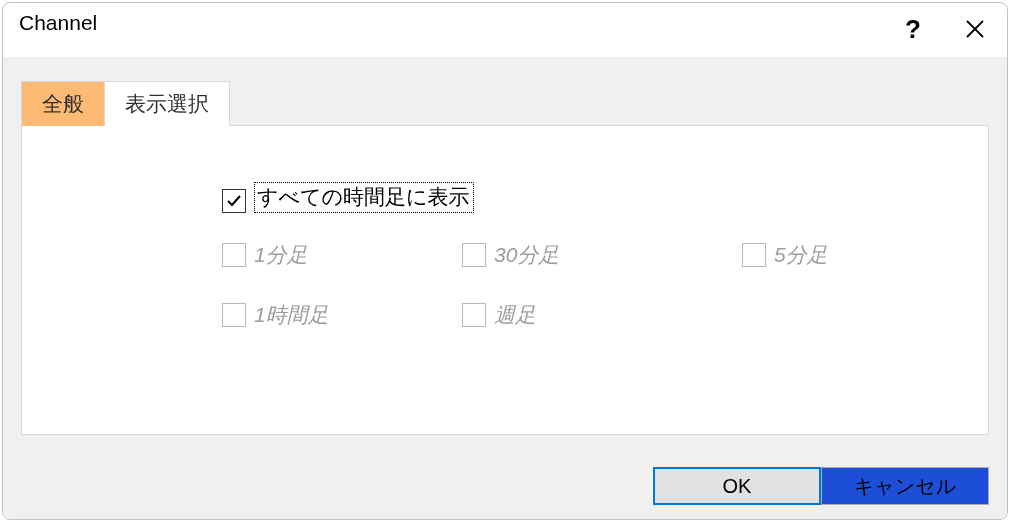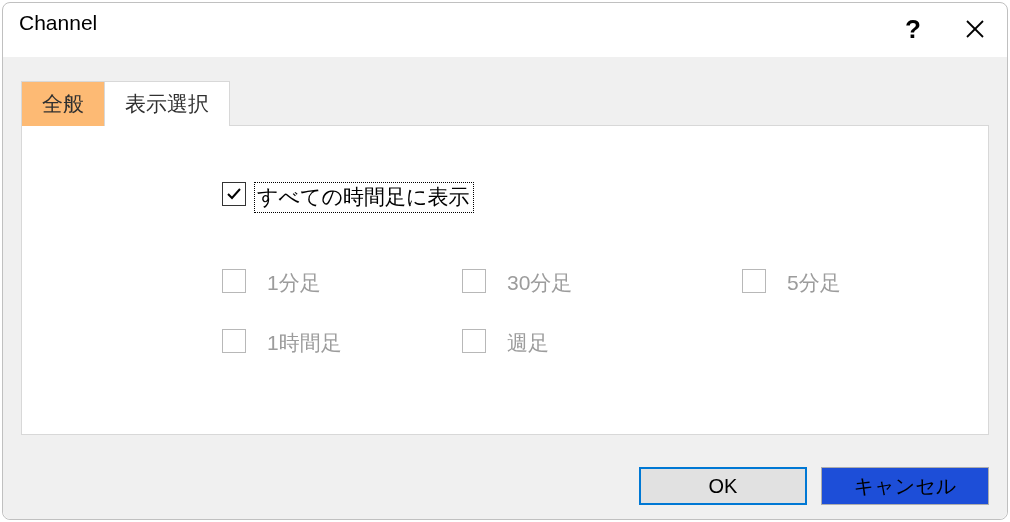--- a/index.html
+++ b/index.html
@@ -96,23 +96,23 @@
       border: 1px solid #d8d8d8;
       background: #fff;
       margin-top: -1px;
       height: 310px;
       padding: 56px 40px 20px 200px;
       position: relative;
       z-index: 1;
     }
     .master-check {
       display: flex;
-      align-items: flex-start;
+      align-items: flex-end;
       gap: 8px;
-      margin-bottom: 56px;
+      margin-bottom: 28px;
     }
     .master-check .focus-label {
       border: 1px dotted #000;
       padding: 0 4px 1px 2px;
       font-size: 21px;
       color: #000;
     }
     .checkbox {
       width: 24px;
       height: 24px;
@@ -131,32 +131,34 @@
       border-color: #b8b8b8;
     }
     .grid {
       display: grid;
       grid-template-columns: 240px 280px 200px;
       row-gap: 32px;
       column-gap: 0;
     }
     .grid-item {
       display: flex;
-      gap: 21px;
+      align-items: center;
+      gap: 8px;
+      font-style: italic;
     }
     .grid-item span {
       font-size: 21px;
       color: #9c9c9c;
     }
     .button-row {
       position: absolute;
       right: 18px;
       bottom: 14px;
       display: flex;
-      gap: 14px;
+      gap: 0;
     }
     .btn {
       width: 168px;
       height: 38px;
       font-size: 20px;
       display: flex;
       align-items: center;
       justify-content: center;
       cursor: pointer;
       background: #1d4ed8;

